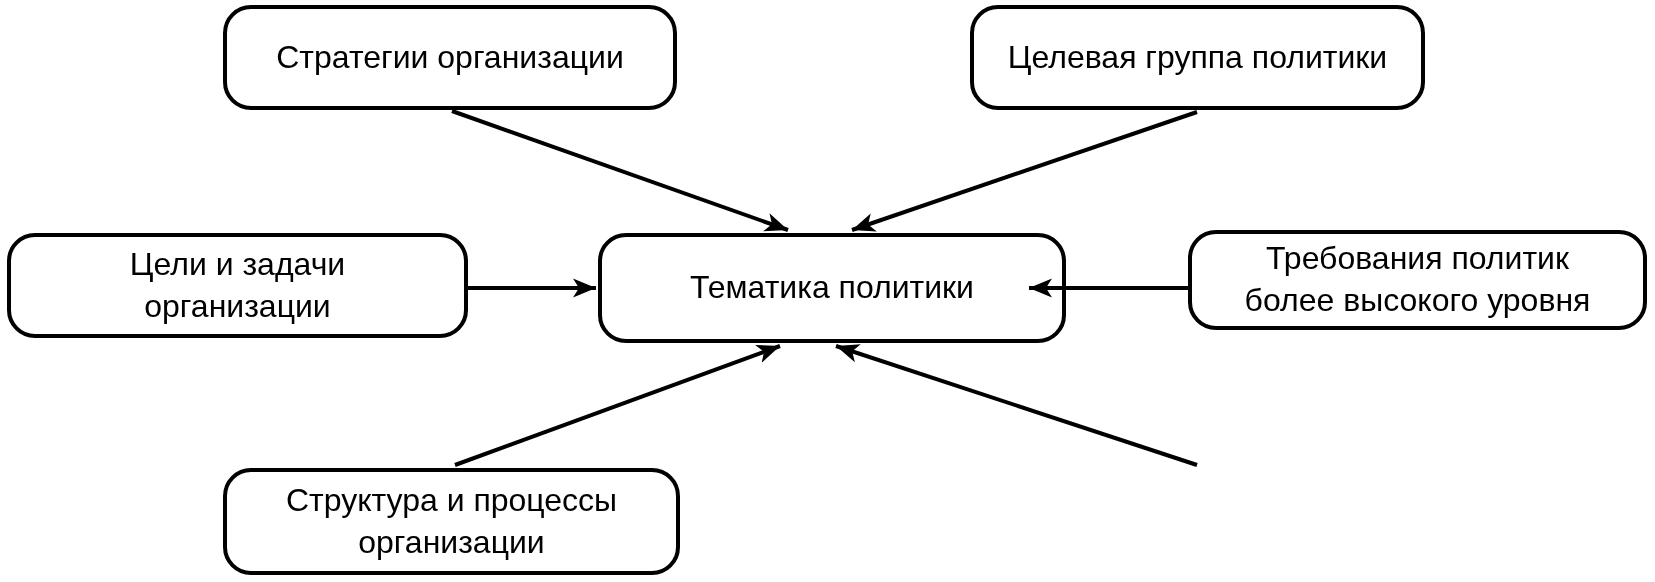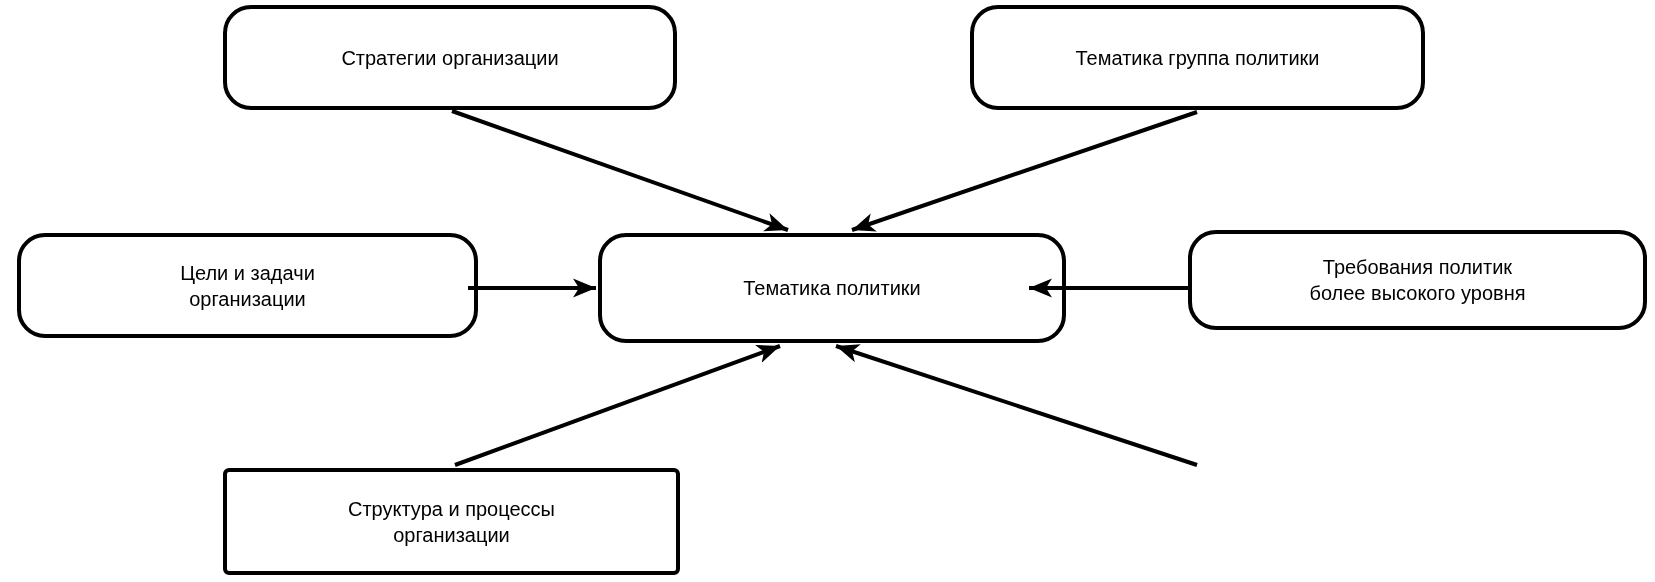--- a/index.html
+++ b/index.html
@@ -19,34 +19,34 @@
     position: absolute;
     box-sizing: border-box;
     background: #ffffff;
     border: 4px solid #000000;
     border-radius: 28px;
     display: flex;
     align-items: center;
     justify-content: center;
     text-align: center;
     color: #000000;
-    font-size: 20px;
+    font-size: 32px;
     line-height: 1.3;
     z-index: 2;
   }
   .node-label {
     white-space: pre-line;
     padding: 0 10px;
   }
   .node-top-left     { left: 223px;  top: 5px;   width: 454px; height: 105px; }
   .node-top-right    { left: 970px;  top: 5px;   width: 455px; height: 105px; }
-  .node-mid-left     { left: 17px;    top: 233px; width: 461px; height: 105px; }
+  .node-mid-left     { left: 7px;    top: 233px; width: 461px; height: 105px; }
   .node-center       { left: 598px;  top: 233px; width: 468px; height: 110px; }
   .node-mid-right    { left: 1188px; top: 230px; width: 459px; height: 100px; }
-  .node-bottom-left  { left: 223px;  top: 468px; width: 457px; height: 107px; border-radius: 6px; }
+  .node-bottom-left  { left: 223px;  top: 468px; width: 457px; height: 107px; }
   .node-bottom-right { left: 972px;  top: 467px; width: 455px; height: 108px; }
   .edges-layer {
     position: absolute;
     left: 0;
     top: 0;
     width: 1655px;
     height: 582px;
     z-index: 3;
     pointer-events: none;
   }
@@ -68,21 +68,21 @@
     <line x1="1188" y1="288" x2="1029" y2="288" stroke="#000000" stroke-width="4" marker-end="url(#arrowhead)"></line>
     <line x1="455" y1="465" x2="780" y2="346" stroke="#000000" stroke-width="4" marker-end="url(#arrowhead)"></line>
     <line x1="1197" y1="465" x2="836" y2="346" stroke="#000000" stroke-width="4" marker-end="url(#arrowhead)"></line>
   </svg>
 
   <div class="node node-top-left">
     <span class="node-label">Стратегии организации</span>
   </div>
 
   <div class="node node-top-right">
-    <span class="node-label">Тематика группа политики</span>
+    <span class="node-label">Целевая группа политики</span>
   </div>
 
   <div class="node node-mid-left">
     <span class="node-label">Цели и задачи
 организации</span>
   </div>
 
   <div class="node node-center">
     <span class="node-label">Тематика политики</span>
   </div>

